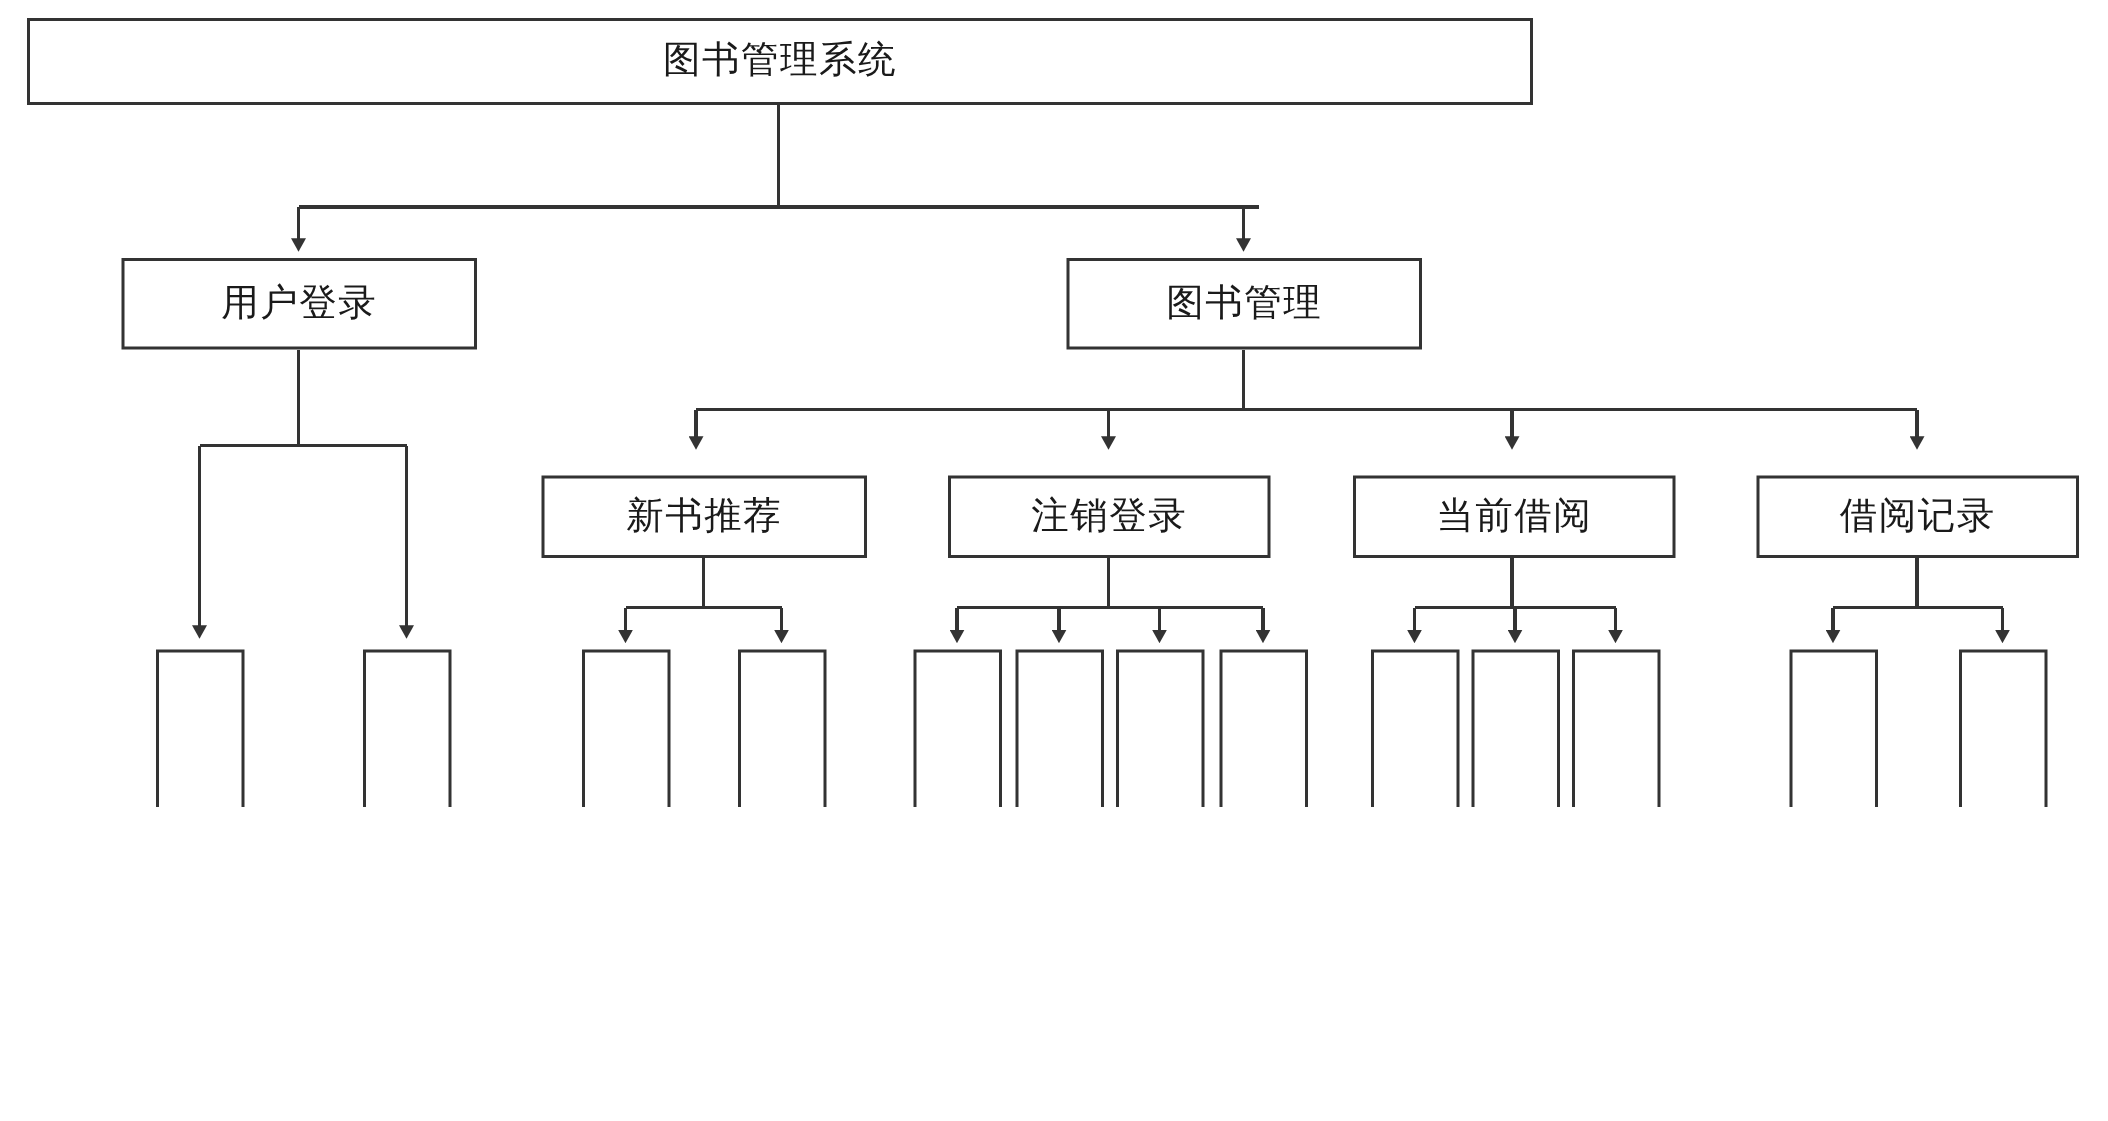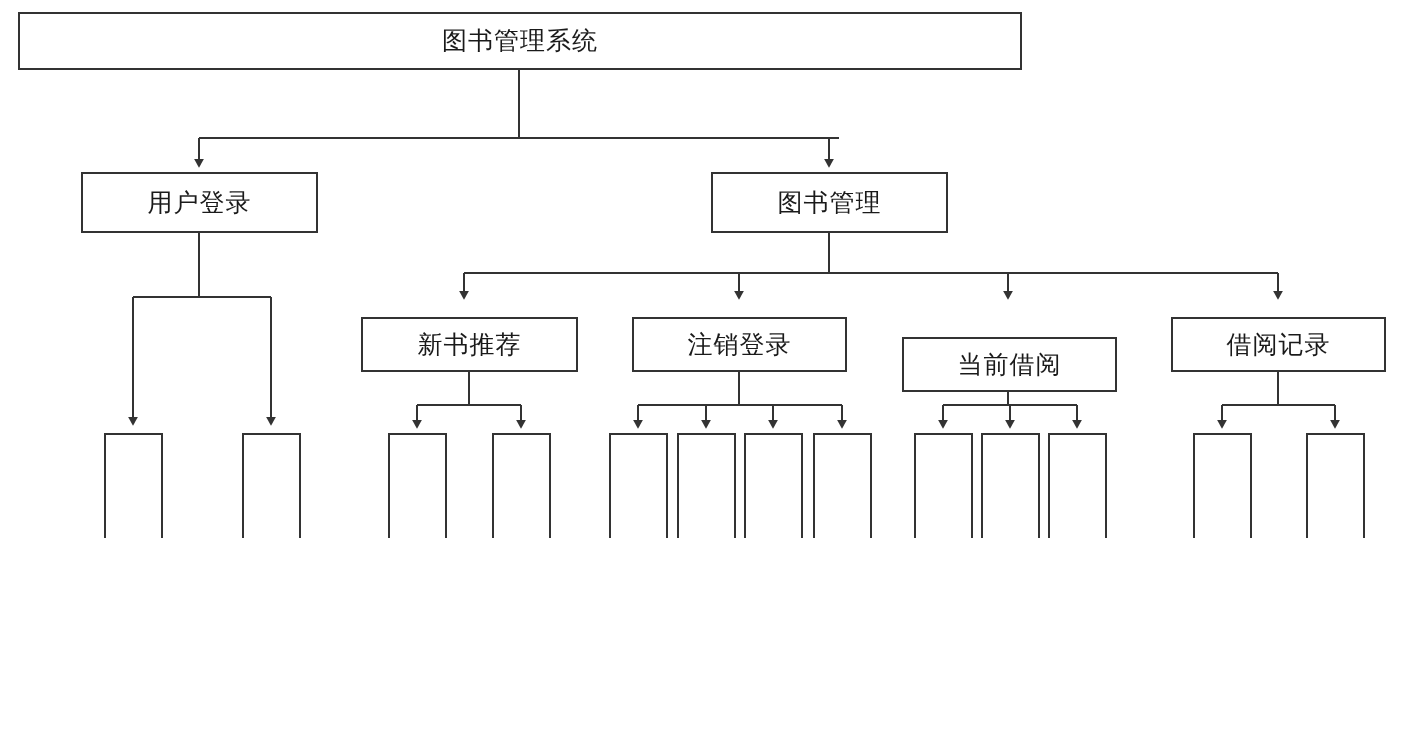--- a/index.html
+++ b/index.html
@@ -134,21 +134,21 @@
   </div>
 
   <div class="node horiz" style="left:711px; top:172px; width:237px; height:61px;">
     <span class="node-label">图书管理</span>
   </div>
 
   <div class="node horiz" style="left:632px; top:317px; width:215px; height:55px;">
     <span class="node-label">注销登录</span>
   </div>
 
-  <div class="node horiz" style="left:902px; top:317px; width:215px; height:55px;margin-top:20px;">
+  <div class="node horiz" style="left:902px; top:317px; width:215px; height:55px;">
     <span class="node-label">当前借阅</span>
   </div>
 
   <div class="node horiz" style="left:1171px; top:317px; width:215px; height:55px;">
     <span class="node-label">借阅记录</span>
   </div>
 
   <div class="node vert" style="left:104px; top:433px; width:59px; height:302px;">
     <span class="node-label">用户登录</span>
   </div>

